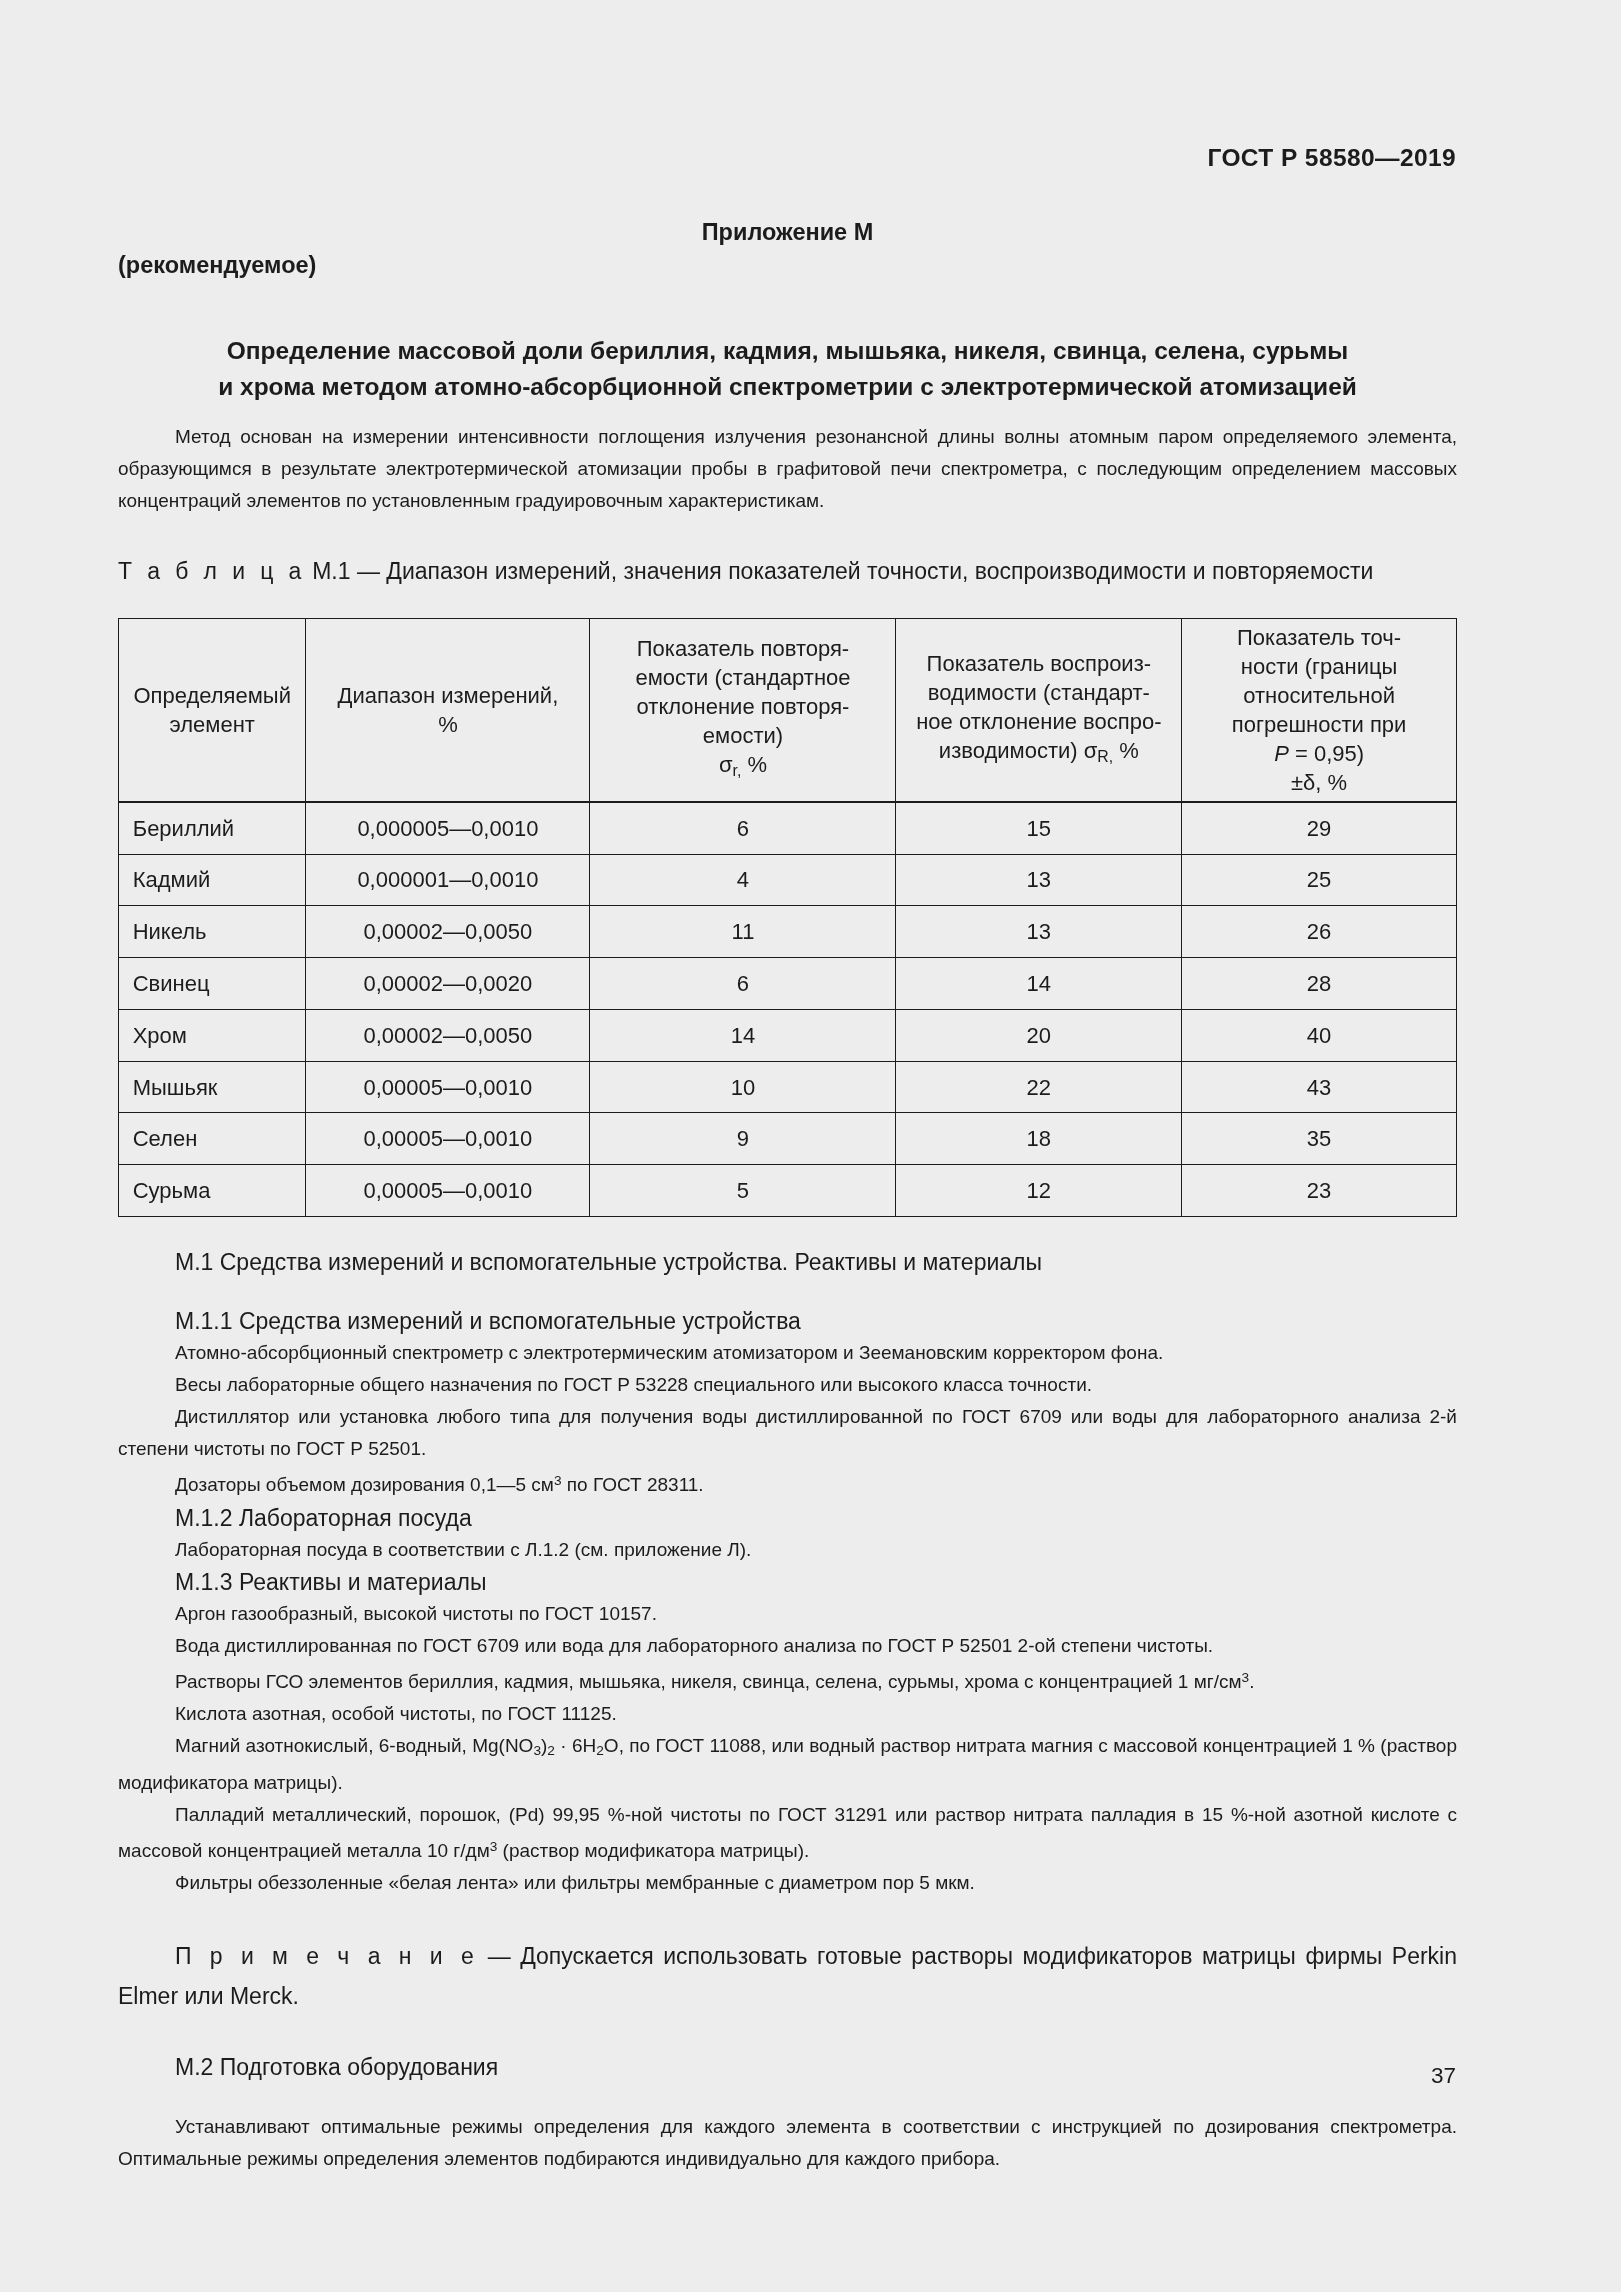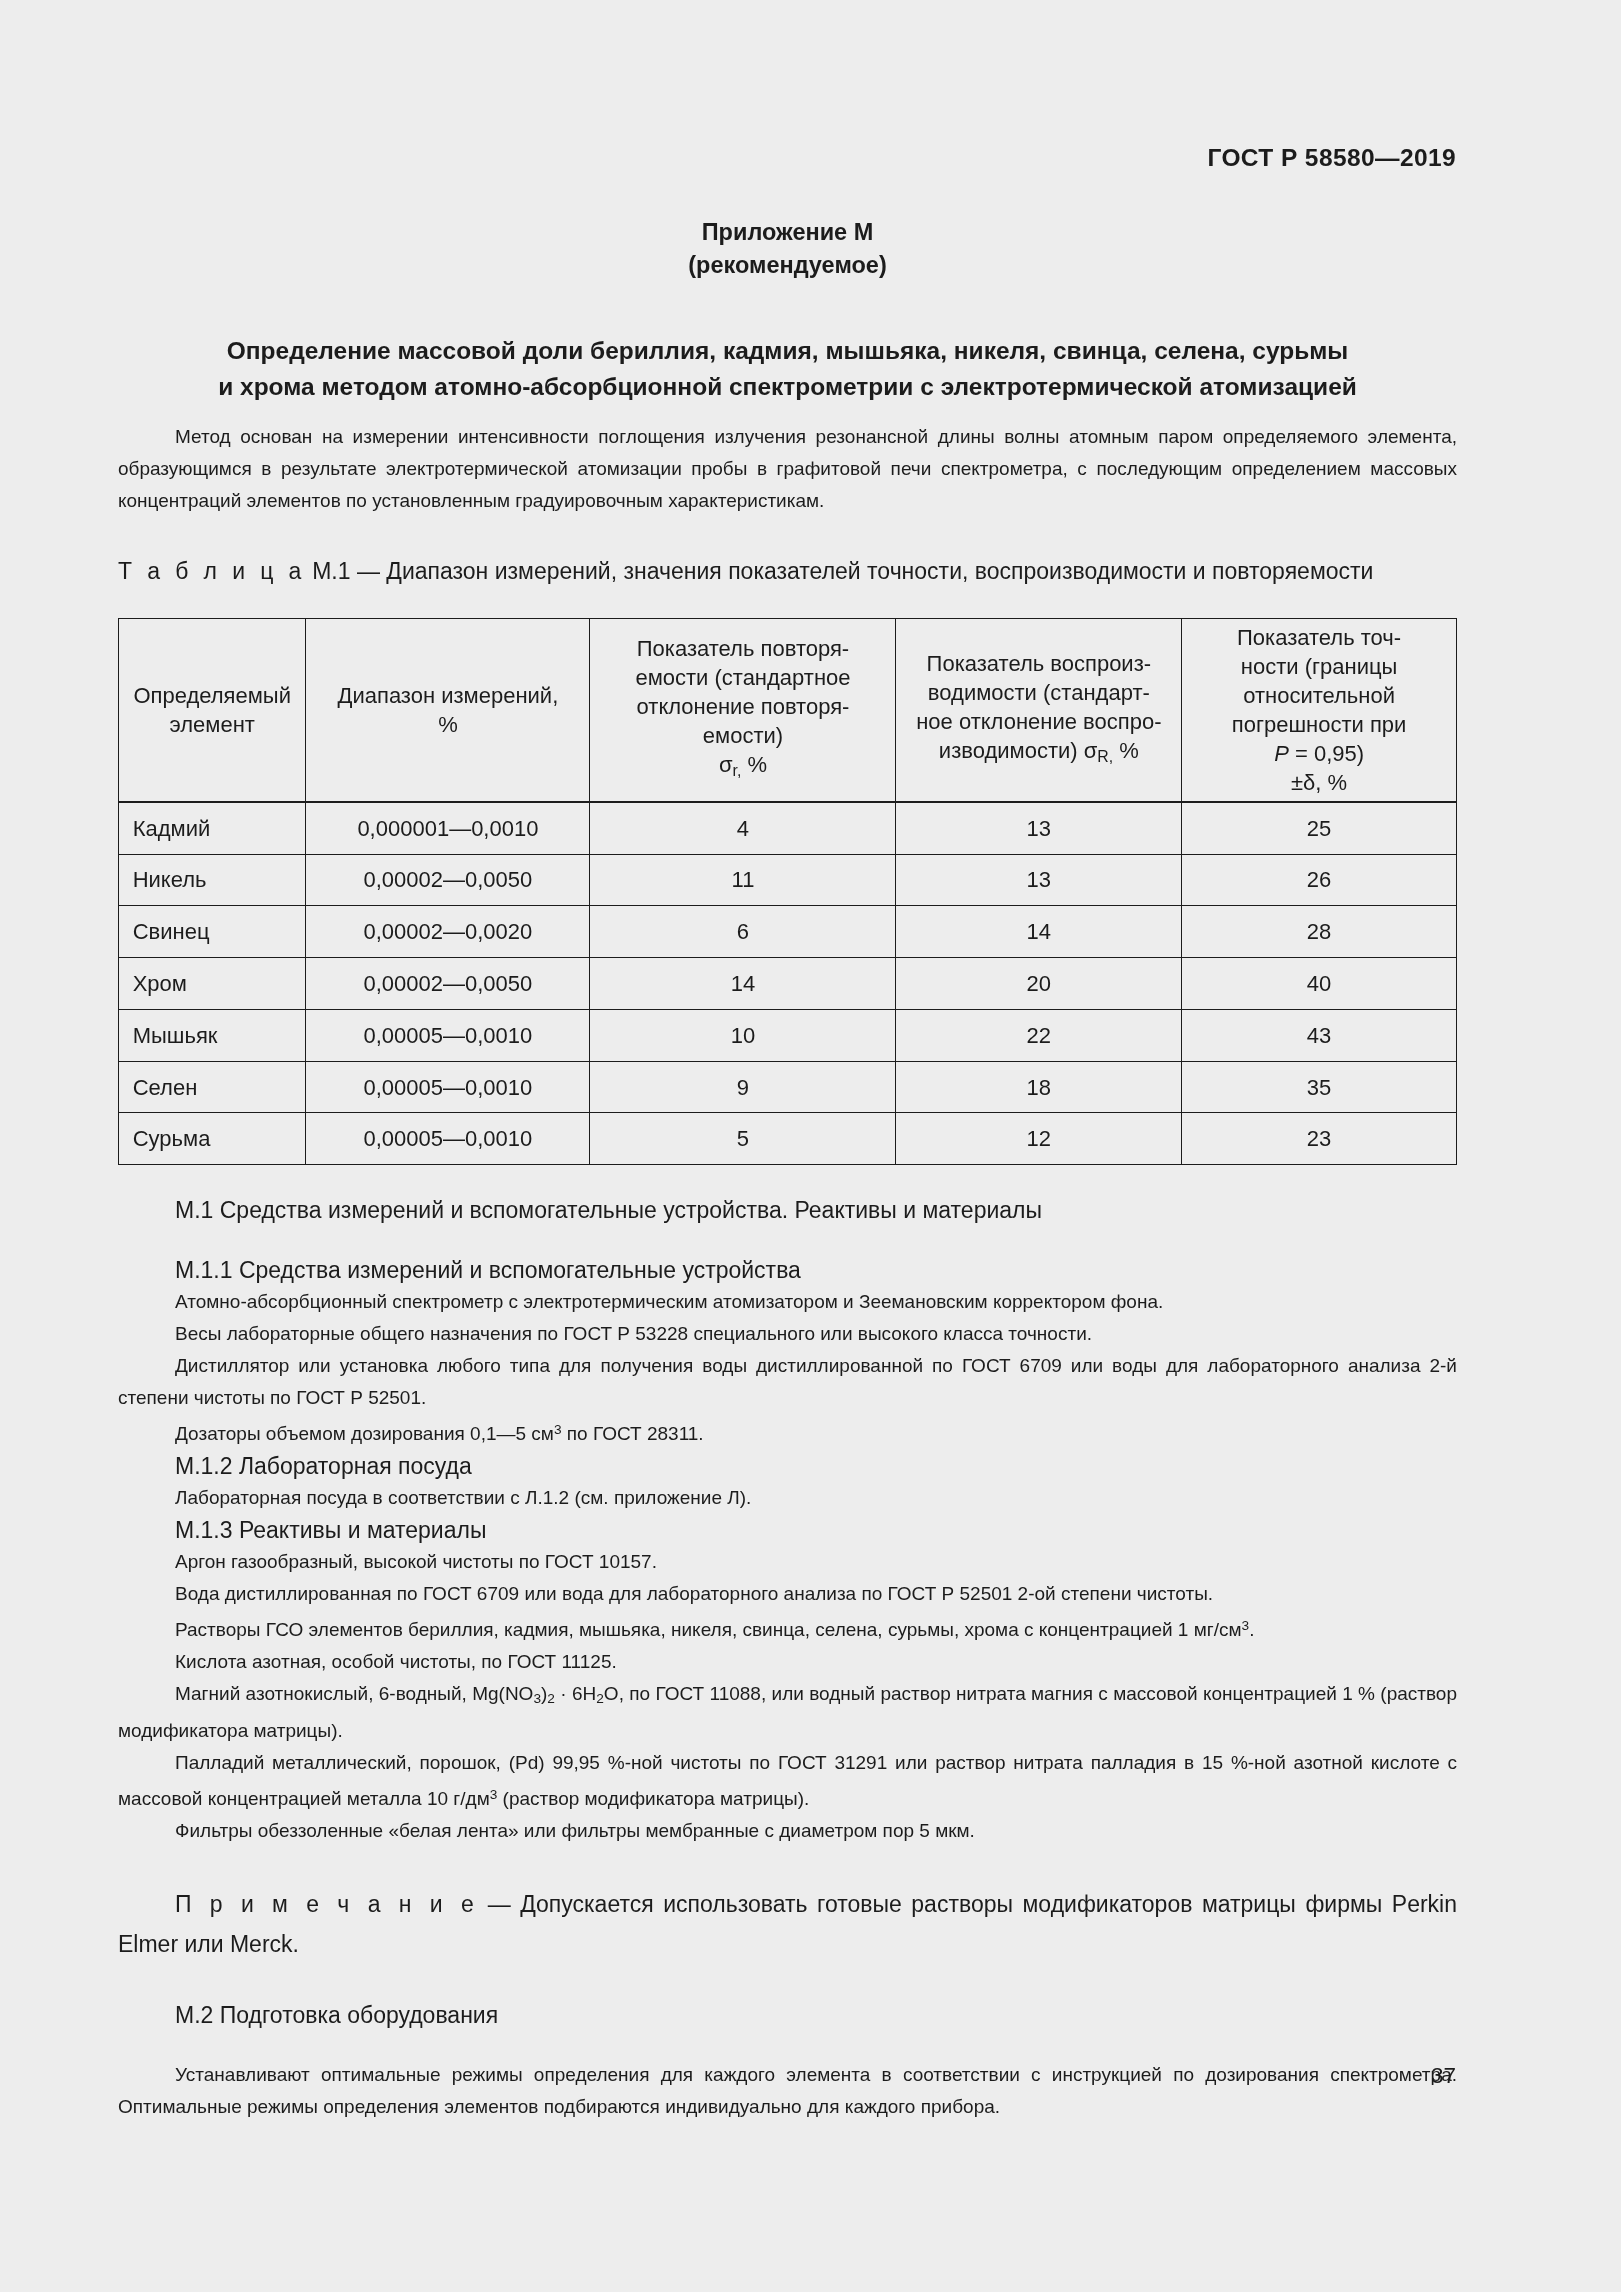--- a/index.html
+++ b/index.html
@@ -45,21 +45,21 @@
   }
 
   .annex-label {
     text-align: center;
     font-size: 23.5px;
     font-weight: bold;
     line-height: 33px;
     margin: 0;
   }
   .annex-sub {
-    text-align: center;
+    text-align: left;
     font-size: 23.5px;
     font-weight: bold;
     line-height: 33px;
     margin: 0 0 0 0;
   }
 
   .annex-title {
     text-align: center;
     font-size: 24.5px;
     font-weight: bold;
@@ -221,20 +221,27 @@
             <span>ности (границы</span><br>
             <span>относительной</span><br>
             <span>погрешности при</span><br>
             <span class="ital">P</span><span> = 0,95)</span><br>
             <span>±δ, %</span>
           </th>
         </tr>
       </thead>
       <tbody id="table-body">
           <tr>
+            <td class="el">Бериллий</td>
+            <td>0,000005—0,0010</td>
+            <td>6</td>
+            <td>15</td>
+            <td>29</td>
+          </tr>
+          <tr>
             <td class="el">Кадмий</td>
             <td>0,000001—0,0010</td>
             <td>4</td>
             <td>13</td>
             <td>25</td>
           </tr>
           <tr>
             <td class="el">Никель</td>
             <td>0,00002—0,0050</td>
             <td>11</td>

